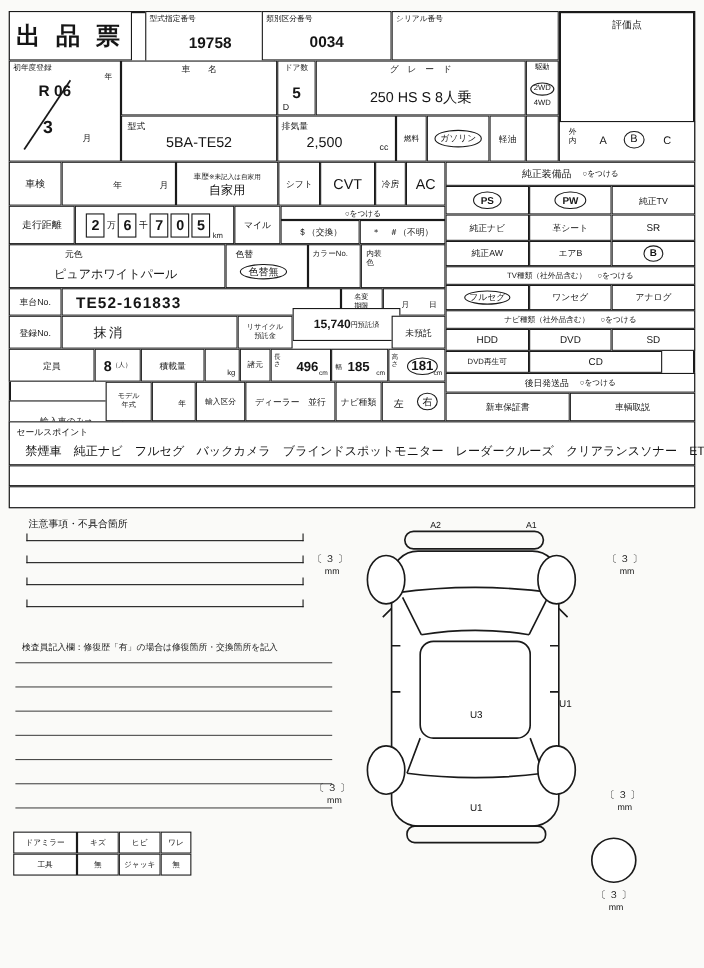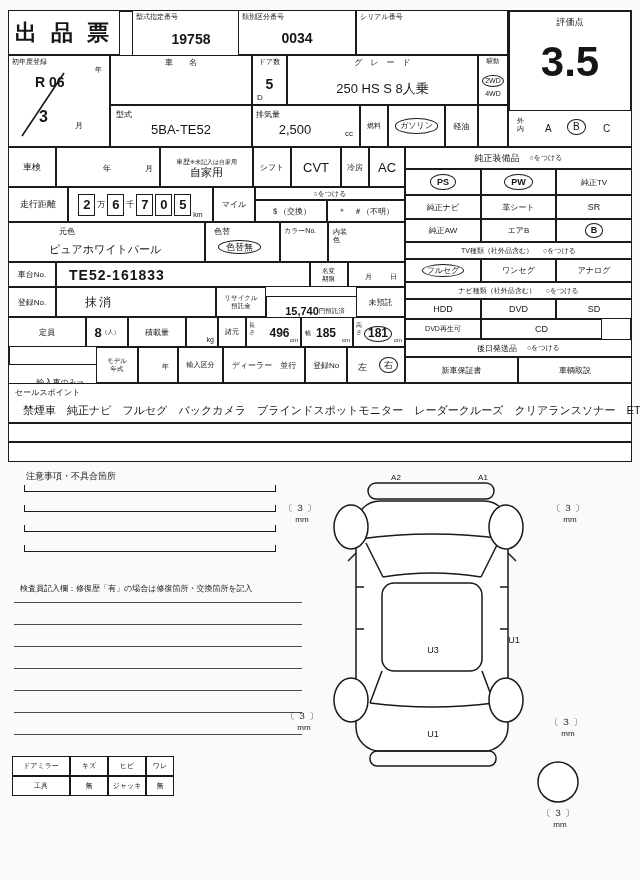--- a/index.html
+++ b/index.html
@@ -39,21 +39,20 @@
   <span class="tl f7">類別区分番号</span>
   <div class="ctr f14 bold" style="height:100%;padding-top:10px">0034</div>
 </div>
 <div class="c" style="left:356px;top:10px;width:152px;height:45px">
   <span class="tl f7">シリアル番号</span>
   <div class="ctr f14" style="height:100%;padding-top:10px"></div>
 </div>
 
 <div class="c b2" style="left:508px;top:10px;width:124px;height:137px">
   <div class="tc f9" style="top:4px">評価点</div>
-  <div class="n f42 bold" style="left:0;right:0;top:26px;text-align:center">3.5</div>
 </div>
 <div class="c" style="left:508px;top:110px;width:124px;height:37px">
   <span class="n f7 stk" style="left:8px;top:6px;width:9px">外内</span>
   <span class="n f10" style="left:36px;top:12px">A</span>
   <span class="n f10 circ" style="left:58px;top:8px">B</span>
   <span class="n f10" style="left:94px;top:12px">C</span>
 </div>
 
 <div class="c" style="left:8px;top:55px;width:102px;height:92px">
   <svg width="100" height="90" style="position:absolute;left:0;top:0">
@@ -153,21 +152,21 @@
 <div class="c" style="left:348px;top:262px;width:57px;height:25px">
   <span class="n f7" style="left:16px;bottom:4px">月</span>
   <span class="n f7" style="left:41px;bottom:4px">日</span>
 </div>
 
 <div class="c ctr f8" style="left:8px;top:287px;width:48px;height:30px">登録No.</div>
 <div class="c ctr-l f12" style="left:56px;top:287px;width:160px;height:30px;padding-left:28px;letter-spacing:2px">抹消</div>
 <div class="c ctr" style="left:216px;top:287px;width:50px;height:30px">
   <span class="f65 stk" style="width:34px;text-align:center">リサイクル預託金</span>
 </div>
-<div class="c ctr" style="left:266px;top:296px;width:98px;height:30px">
+<div class="c ctr" style="left:266px;top:280px;width:98px;height:30px">
   <span class="f11 bold">15,740</span>
   <span class="f65">円預託済</span>
 </div>
 <div class="c ctr f8" style="left:356px;top:287px;width:49px;height:30px">未預託</div>
 
 <div class="c ctr f8" style="left:8px;top:317px;width:78px;height:30px">定員</div>
 <div class="c ctr" style="left:86px;top:317px;width:42px;height:30px">
   <span class="f13 bold">8</span>
   <span class="f6">（人）</span>
 </div>
@@ -181,37 +180,37 @@
   <div class="n f12 bold" style="left:22px;right:10px;top:8px;text-align:center">496</div>
   <span class="n f6" style="right:2px;bottom:3px">cm</span>
 </div>
 <div class="c" style="left:301px;top:317px;width:52px;height:30px">
   <span class="n f6" style="left:3px;top:11px">幅</span>
   <div class="n f12 bold" style="left:8px;right:10px;top:8px;text-align:center">185</div>
   <span class="n f6" style="right:2px;bottom:3px">cm</span>
 </div>
 <div class="c" style="left:353px;top:317px;width:52px;height:30px">
   <span class="n f6 stk" style="left:2px;top:4px;width:7px">高さ</span>
-  <div class="n" style="left:4px;right:6px;top:5px;text-align:center"><span class="f12 bold circ" style="padding:0 3px">181</span></div>
+  <div class="n" style="left:4px;right:6px;top:5px;text-align:right"><span class="f12 bold circ" style="padding:0 3px">181</span></div>
   <span class="n f6" style="right:2px;bottom:3px">cm</span>
 </div>
 
 <div class="c ctr f8" style="left:8px;top:364px;width:104px;height:36px">輸入車のみ⇒</div>
 <div class="c ctr" style="left:96px;top:347px;width:42px;height:36px">
   <span class="f65 stk" style="width:21px;text-align:center">モデル年式</span>
 </div>
 <div class="c" style="left:138px;top:347px;width:40px;height:36px">
   <span class="n f7" style="right:8px;bottom:10px">年</span>
 </div>
 <div class="c ctr f7" style="left:178px;top:347px;width:45px;height:36px">輸入区分</div>
 <div class="c ctr" style="left:223px;top:347px;width:82px;height:36px;gap:8px">
   <span class="f8">ディーラー</span>
   <span class="f8">並行</span>
 </div>
-<div class="c ctr f8" style="left:305px;top:347px;width:42px;height:36px">登録No</div>
+<div class="c ctr f8" style="left:305px;top:347px;width:42px;height:36px">ナビ種類</div>
 <div class="c" style="left:347px;top:347px;width:58px;height:36px">
   <span class="n f9" style="left:10px;top:13px">左</span>
   <span class="n f9 circ" style="left:31px;top:9px;padding:2px 4px">右</span>
 </div>
 
 <div class="c ctr" style="left:405px;top:147px;width:227px;height:22px;gap:10px">
   <span class="f9">純正装備品</span>
   <span class="f7">○をつける</span>
 </div>
 <div class="c ctr" style="left:405px;top:169px;width:76px;height:26px">

